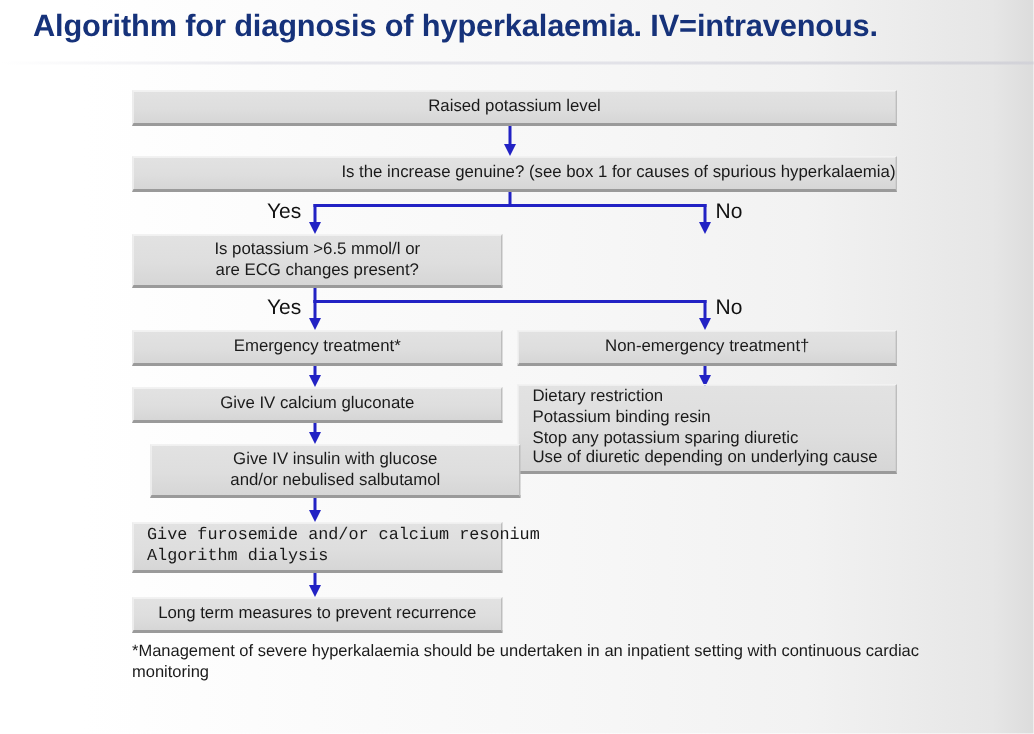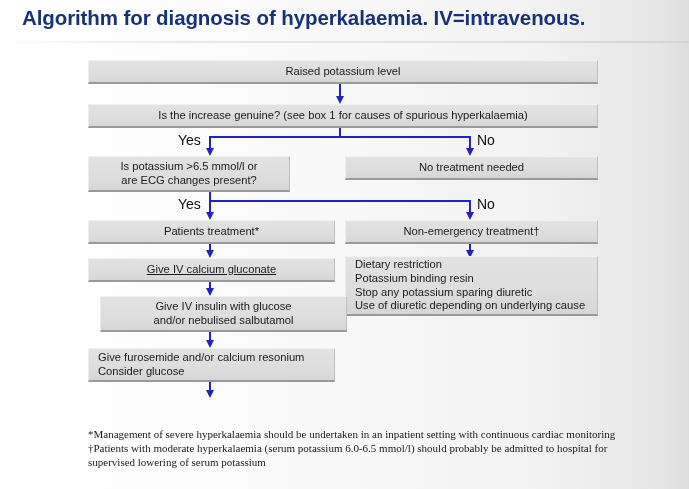--- a/index.html
+++ b/index.html
@@ -103,85 +103,82 @@
   
   #footnotes {
     position: absolute;
     left: 88px;
     top: 427px;
     width: 540px;
     font-size: 11px;
     line-height: 14.2px;
     color: #1a1a1a;
   }
-  #footnotes p { margin: 0; font-family: Liberation Serif, serif; }
+  #footnotes p { margin: 0; }
 </style>
 </head>
 <body>
 
 <div id="page">
 
   <div id="title-bar">
     <div id="page-title">Algorithm for diagnosis of hyperkalaemia. IV=intravenous.</div>
     <div id="title-rule"></div>
   </div>
 
   <div class="fbox center" style="left:88px; top:60px; width:510px; height:24px;justify-content:center;">
     <span class="ln">Raised potassium level</span>
   </div>
 
   <div class="vline" style="left:339px; top:84px; height:14px;"></div>
   <div class="arrowhead" style="left:335.5px; top:96px;"></div>
 
-  <div class="fbox center" style="left:88px; top:104px; width:510px; height:24px;">
+  <div class="fbox center" style="left:88px; top:104px; width:510px; height:24px;align-items:flex-end;">
     <span class="ln">Is the increase genuine? (see box 1 for causes of spurious hyperkalaemia)</span>
   </div>
 
   <div class="vline" style="left:339px; top:128px; height:10px;"></div>
   <div class="hline" style="left:209px; top:136px; width:262px;"></div>
   <div class="vline" style="left:209px; top:136px; height:14px;"></div>
   <div class="arrowhead" style="left:205.5px; top:148px;"></div>
   <div class="vline" style="left:469px; top:136px; height:14px;"></div>
   <div class="arrowhead" style="left:465.5px; top:148px;"></div>
   <div class="branch-label" style="left:178px; top:132px;">Yes</div>
   <div class="branch-label" style="left:477px; top:132px;">No</div>
 
-  <div class="fbox center" style="left:88px; top:156px; width:202px; height:36px;">
+  <div class="fbox center" style="left:88px; top:156px; width:247px; height:36px;">
     <span class="ln">Is potassium &gt;6.5 mmol/l or</span>
     <span class="ln">are ECG changes present?</span>
   </div>
 
-  <div class="fbox center" style="left:345px; top:156px; width:253px; height:24px;">
-    <span class="ln">No treatment needed</span>
-  </div>
 
   <div class="vline" style="left:209px; top:192px; height:10px;"></div>
   <div class="hline" style="left:209px; top:200px; width:262px;"></div>
   <div class="vline" style="left:209px; top:200px; height:14px;"></div>
   <div class="arrowhead" style="left:205.5px; top:212px;"></div>
   <div class="vline" style="left:469px; top:200px; height:14px;"></div>
   <div class="arrowhead" style="left:465.5px; top:212px;"></div>
   <div class="branch-label" style="left:178px; top:196px;">Yes</div>
   <div class="branch-label" style="left:477px; top:196px;">No</div>
 
   <div class="fbox center" style="left:88px; top:220px; width:247px; height:24px;">
-    <span class="ln">Patients treatment*</span>
+    <span class="ln">Emergency treatment*</span>
   </div>
 
   <div class="fbox center" style="left:345px; top:220px; width:253px; height:24px;">
     <span class="ln">Non-emergency treatment†</span>
   </div>
 
   <div class="vline" style="left:209px; top:244px; height:8px;"></div>
   <div class="arrowhead" style="left:205.5px; top:250px;"></div>
 
   <div class="vline" style="left:469px; top:244px; height:8px;"></div>
   <div class="arrowhead" style="left:465.5px; top:250px;"></div>
 
-  <div class="fbox center" style="left:88px; top:258px; width:247px; height:24px;text-decoration:underline;">
+  <div class="fbox center" style="left:88px; top:258px; width:247px; height:24px;">
     <span class="ln">Give IV calcium gluconate</span>
   </div>
 
   <div class="fbox left" style="left:345px; top:256px; width:253px; height:60px;">
     <span class="ln">Dietary restriction</span>
     <span class="ln">Potassium binding resin</span>
     <span class="ln">Stop any potassium sparing diuretic</span>
     <span class="ln">Use of diuretic depending on underlying cause</span>
   </div>
 
@@ -189,27 +186,29 @@
   <div class="arrowhead" style="left:205.5px; top:288px;"></div>
 
   <div class="fbox center" style="left:88px; top:296px; width:247px; height:36px;margin-left:12px;">
     <span class="ln">Give IV insulin with glucose</span>
     <span class="ln">and/or nebulised salbutamol</span>
   </div>
 
   <div class="vline" style="left:209px; top:332px; height:10px;"></div>
   <div class="arrowhead" style="left:205.5px; top:340px;"></div>
 
-  <div class="fbox left" style="left:88px; top:348px; width:247px; height:34px;">
+  <div class="fbox left" style="left:88px; top:348px; width:247px; height:34px;font-family:Liberation Mono, monospace;">
     <span class="ln">Give furosemide and/or calcium resonium</span>
-    <span class="ln">Consider glucose</span>
+    <span class="ln">Algorithm dialysis</span>
   </div>
 
   <div class="vline" style="left:209px; top:382px; height:10px;"></div>
   <div class="arrowhead" style="left:205.5px; top:390px;"></div>
 
+  <div class="fbox center" style="left:88px; top:398px; width:247px; height:24px;">
+    <span class="ln">Long term measures to prevent recurrence</span>
+  </div>
 
   <div id="footnotes">
     <p>*Management of severe hyperkalaemia should be undertaken in an inpatient setting with continuous cardiac monitoring</p>
-    <p>†Patients with moderate hyperkalaemia (serum potassium 6.0-6.5 mmol/l) should probably be admitted to hospital for supervised lowering of serum potassium</p>
   </div>
 
 </div>
 
 </body></html>

